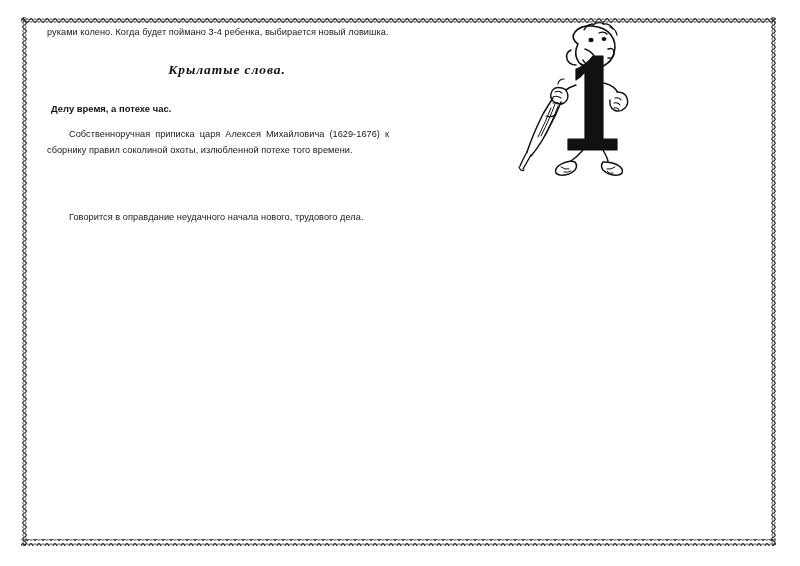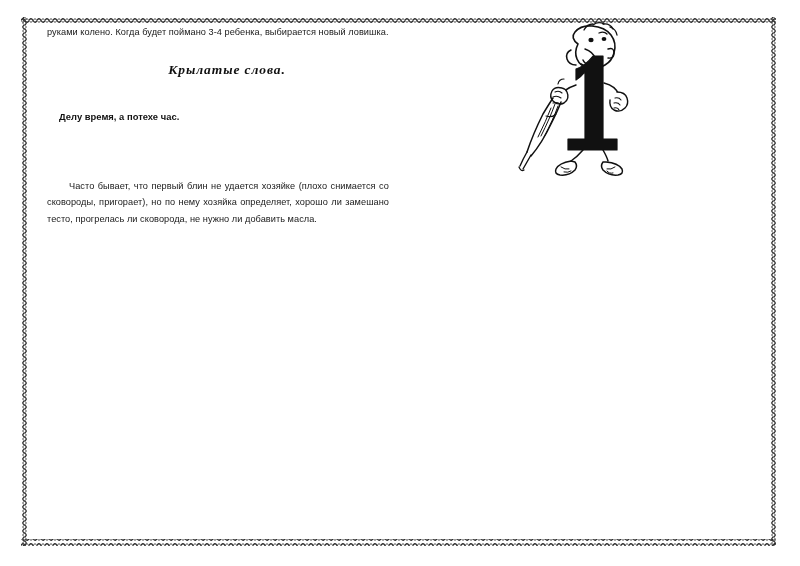--- a/index.html
+++ b/index.html
@@ -69,21 +69,21 @@
     color: #111111;
     margin: 0;
     padding-left: 18px;
     font-family: Liberation Serif, serif;
   }
 
   .heading {
     font-size: 9.4px;
     font-weight: bold;
     color: #111111;
-    margin: 12px;
+    margin: 4px;
     letter-spacing: 0.02px;
   }
 
   
   #illustration {
     position: absolute;
     left: 505px;
     top: 22px;
     width: 150px;
     height: 172px;
@@ -125,33 +125,34 @@
     <div class="spacer-lg"></div>
 
     <h1 id="doc-title">Крылатые слова.</h1>
 
     <div class="spacer-lg"></div>
 
     <h2 class="heading">Делу время, а потехе час.</h2>
 
     <div class="spacer-sm"></div>
 
+    <p class="para indent">Собственноручная приписка царя Алексея Михайловича (1629-1676) к сборнику правил соколиной охоты, излюбленной потехе того времени.</p>
 
     <div class="spacer-md"></div>
 
 
     <div class="spacer-md"></div>
 
 
     <div class="spacer-sm"></div>
 
-    <p class="para indent">Часто бывает, что первый блин не удается хозяйке (плохо снимается со сковороды, пригорает), но по нему хозяйка определяет, хорошо ли замешано тесто, прогрелась ли сковорода, не нужно ли добавить масла.</p>
 
     <div class="spacer-md"></div>
 
+    <p class="para indent">Говорится в оправдание неудачного начала нового, трудового дела.</p>
 
   </div>
 
   <div id="illustration">
     <svg viewBox="0 0 150 172" xmlns="http://www.w3.org/2000/svg" fill="none" stroke="#111111" stroke-width="1.5" stroke-linecap="round" stroke-linejoin="round">
 
       <g>
 
         <path d="M73,22 q-8,-6 -3,-12 q6,-7 17,-6 q13,1 19,9
                  q6,8 3,18 q-2,8 -9,12 q-8,5 -17,3

